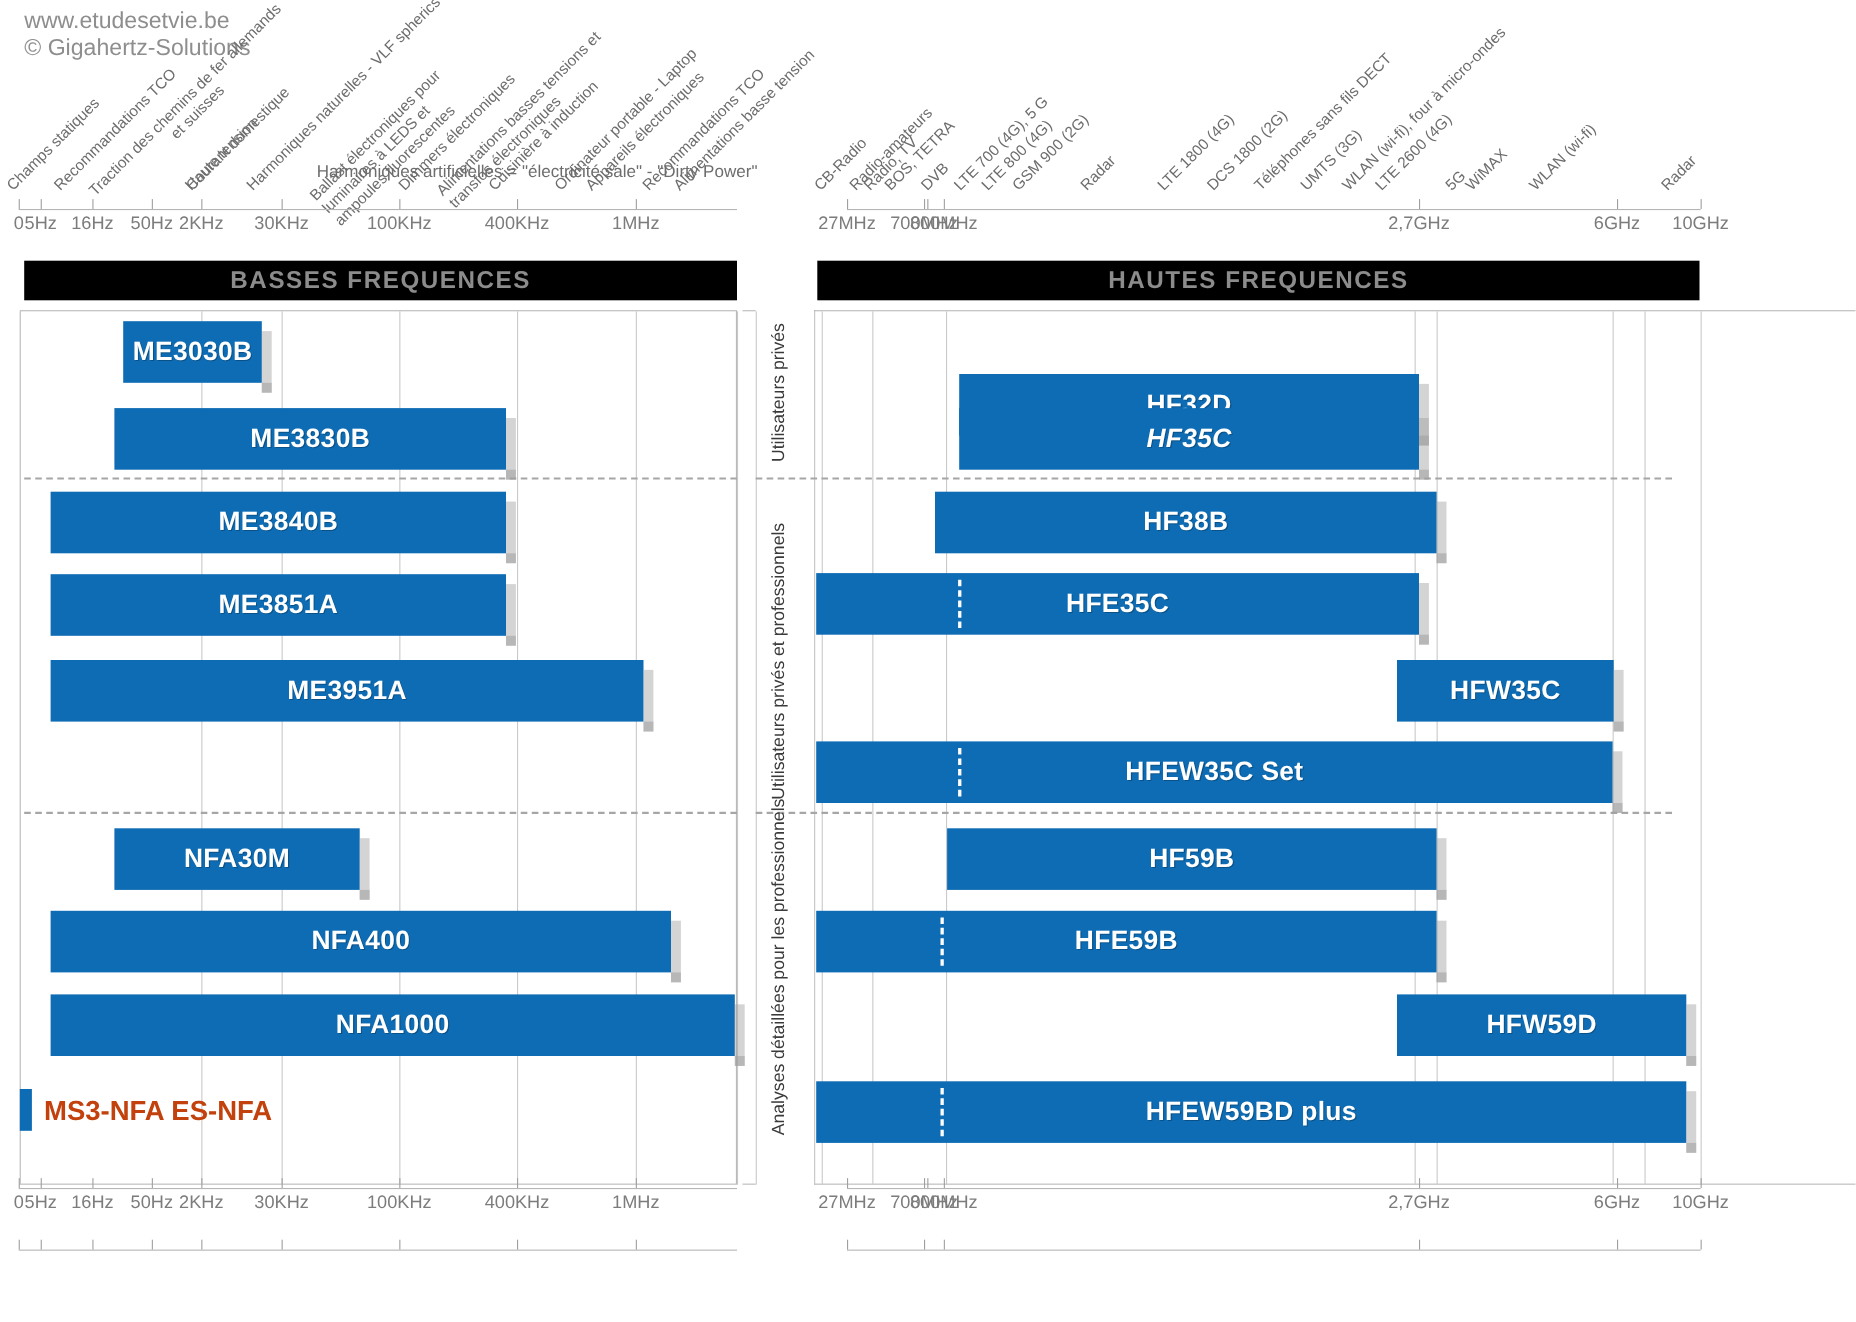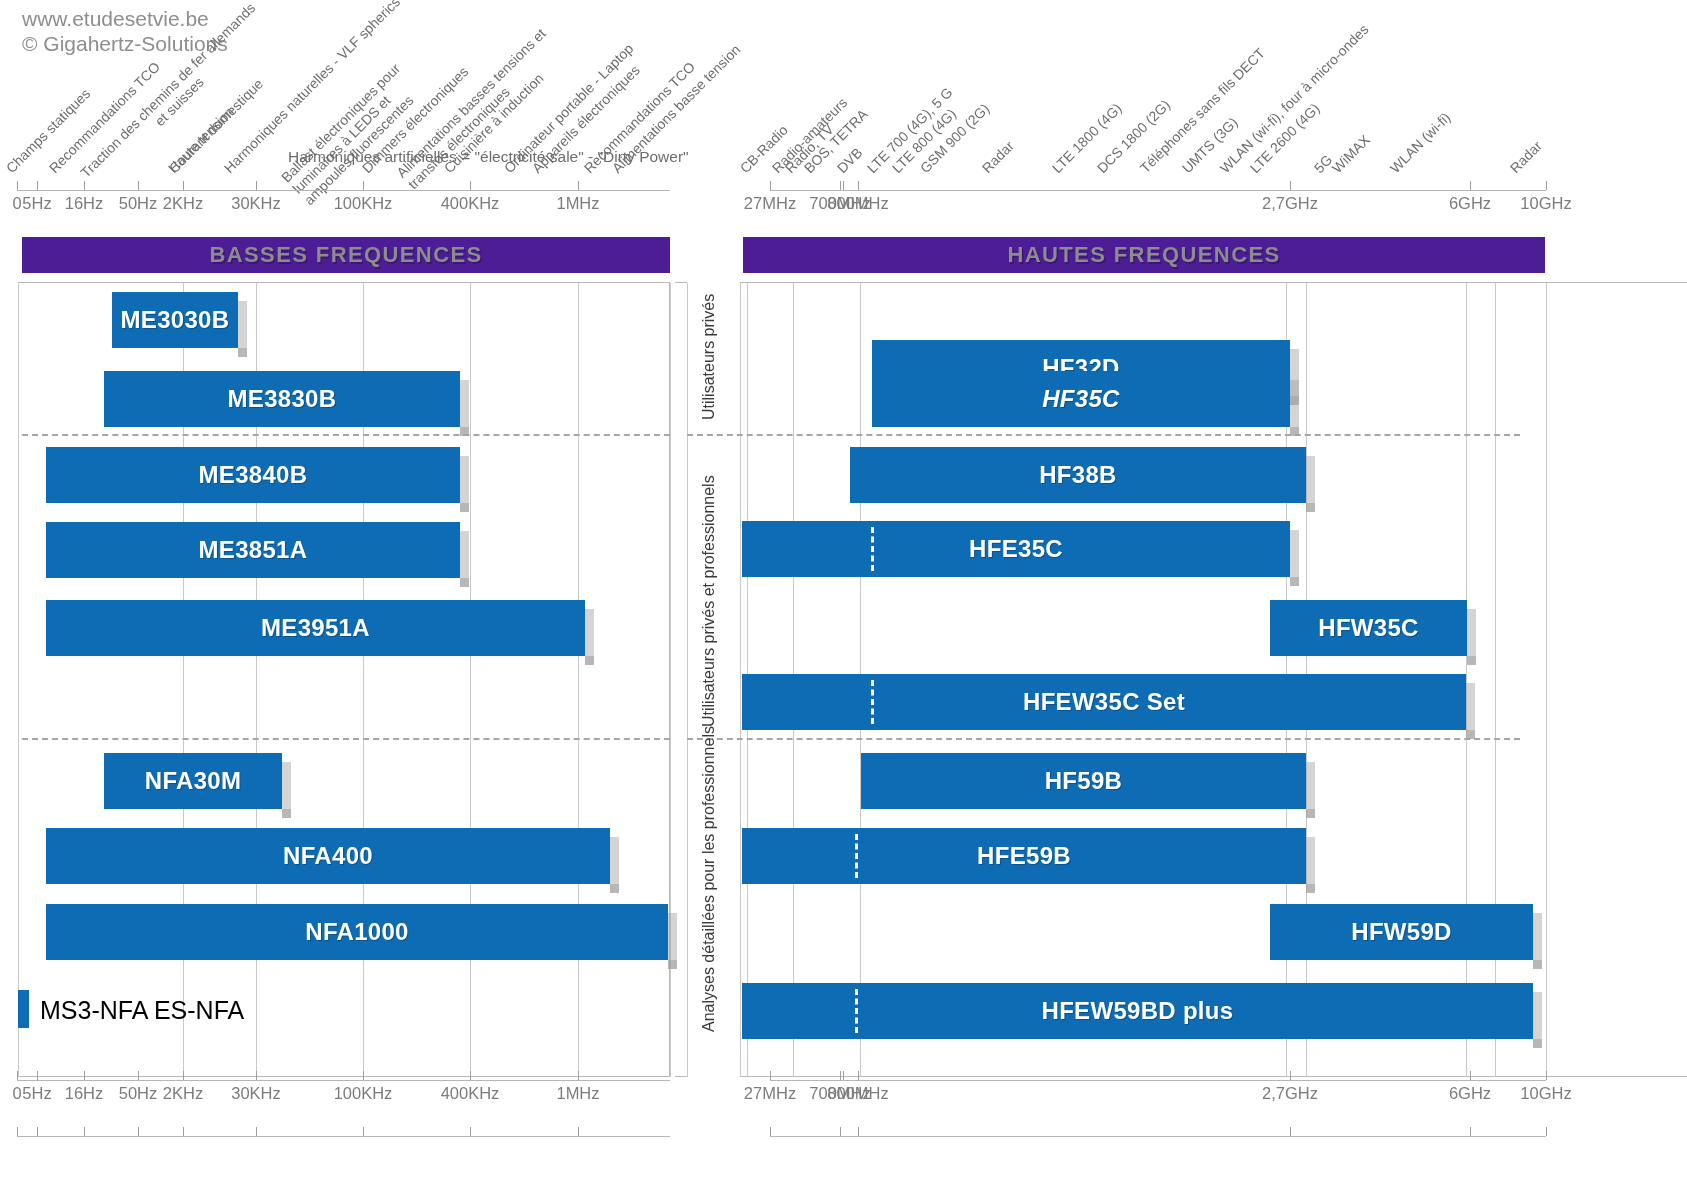--- a/index.html
+++ b/index.html
@@ -15,21 +15,21 @@
      transform-origin:left bottom;transform:rotate(-45deg);}
   .flatlabel{position:absolute;color:#6d6d6d;font-size:15.5px;white-space:nowrap;}
 
   
   .axis{position:absolute;height:1px;background:#b5b5b5;}
   .tick{position:absolute;width:1px;height:9px;background:#9f9f9f;}
   .ticklabel{position:absolute;color:#7c7c7c;font-size:16.5px;white-space:nowrap;
      transform:translateX(-50%);}
 
   
-  .banner{position:absolute;height:36px;background:#4c1d95;display:flex;align-items:center;
+  .banner{position:absolute;height:36px;background:#000000;display:flex;align-items:center;
      justify-content:center;}
   .banner span{color:#8c8c8c;font-size:22px;font-weight:bold;letter-spacing:1.4px;
      text-shadow:1.5px 1.5px 0 rgba(0,0,0,.22);}
 
   
   .panel{position:absolute;box-sizing:border-box;border:1px solid #b9b9b9;background:#fff;}
   .vgrid{position:absolute;width:1px;background:#c9c9c9;}
   .hdash{position:absolute;height:0;border-top:2px dashed #a6a6a6;}
 
   .bar{position:absolute;background:#0d6cb4;display:flex;align-items:center;
@@ -41,21 +41,21 @@
   .bar .shadowline{position:absolute;right:-9px;top:9px;bottom:-9px;width:9px;
      background:#9f9f9f;opacity:.45;}
   .dashmark{position:absolute;width:0;border-left:3px dashed #ffffff;}
 
   
   .grouplabel{position:absolute;color:#3a3a3a;font-size:16px;white-space:nowrap;
      transform-origin:left top;transform:rotate(-90deg);}
 
   
   .legendswatch{position:absolute;background:#0d6cb4;}
-  .legendtext{position:absolute;color:#000000;font-size:25px;font-weight:normal;white-space:nowrap;}
+  .legendtext{position:absolute;color:#c2410c;font-size:25px;font-weight:bold;white-space:nowrap;}
 </style>
 </head>
 <body>
 
 <div class="root">
 
   <div class="credit">
     <div>www.etudesetvie.be</div>
     <div>© Gigahertz-Solutions</div>
   </div>
@@ -204,21 +204,21 @@
       <div class="bar" style="left:46px;top:522px;width:414px;height:56px;">
         <span class="lbl">ME3851A</span>
         <div class="shadow"></div>
         <div class="shadowline"></div>
       </div>
       <div class="bar" style="left:46px;top:600px;width:539px;height:56px;">
         <span class="lbl">ME3951A</span>
         <div class="shadow"></div>
         <div class="shadowline"></div>
       </div>
-      <div class="bar" style="left:104px;top:753px;width:178px;height:56px;">
+      <div class="bar" style="left:104px;top:753px;width:223px;height:56px;">
         <span class="lbl">NFA30M</span>
         <div class="shadow"></div>
         <div class="shadowline"></div>
       </div>
       <div class="bar" style="left:46px;top:828px;width:564px;height:56px;">
         <span class="lbl">NFA400</span>
         <div class="shadow"></div>
         <div class="shadowline"></div>
       </div>
       <div class="bar" style="left:46px;top:904px;width:622px;height:56px;">

